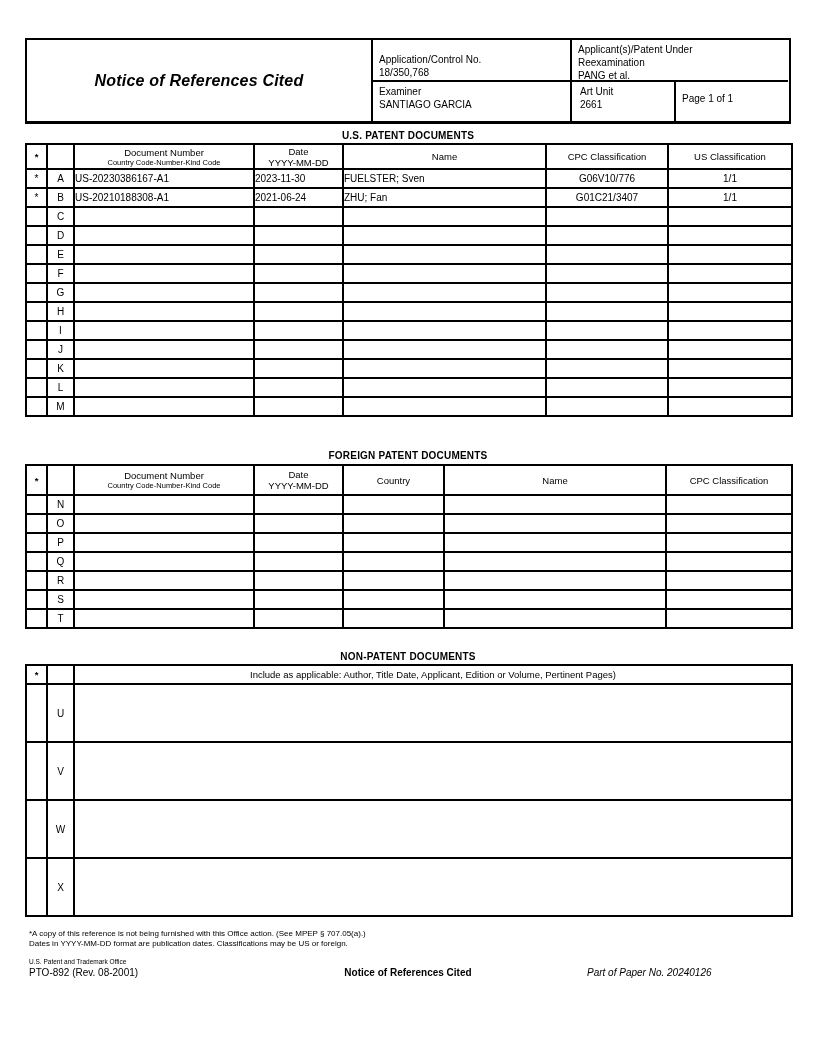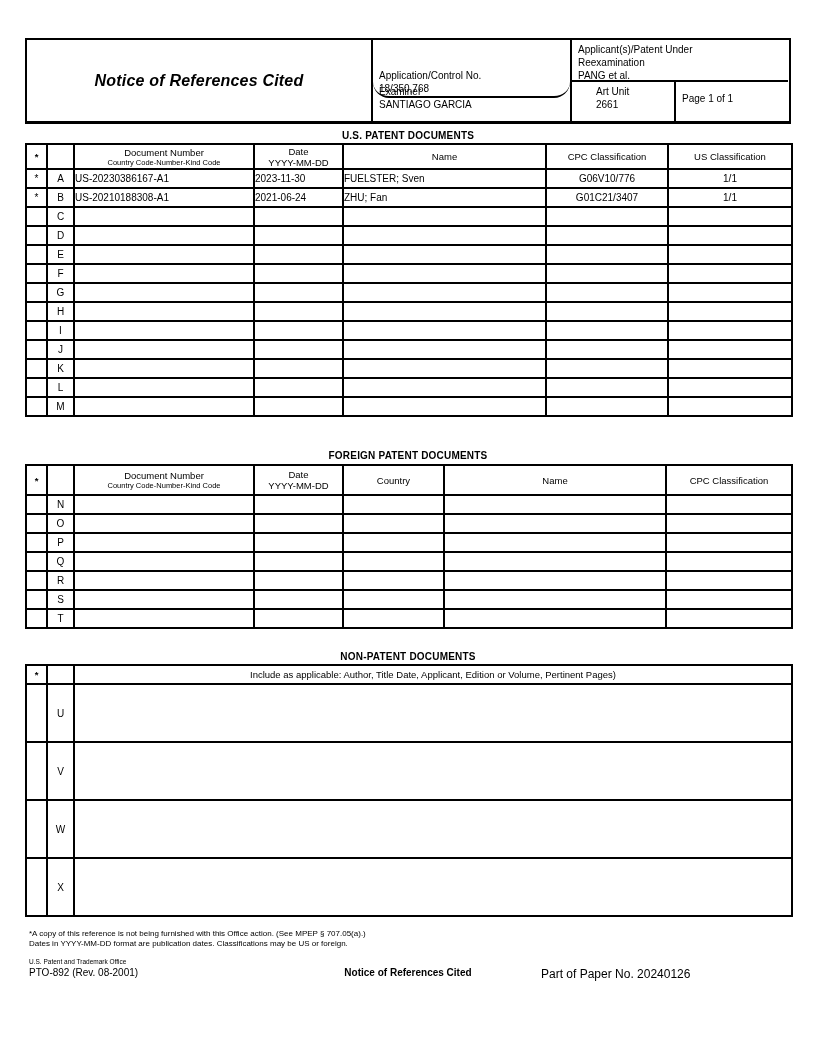--- a/index.html
+++ b/index.html
@@ -14,24 +14,24 @@
   }
   
   .header-box{
     position:absolute;left:25px;top:38px;width:766px;height:86px;
     border:2px solid #000;border-bottom-width:3px;box-sizing:border-box;
   }
   .hcell{position:absolute;box-sizing:border-box;overflow:hidden;}
   .title-cell{left:0;top:0;width:346px;height:100%;border-right:2px solid #000;
     display:flex;align-items:center;justify-content:center;}
   .form-title{font-size:16px;font-weight:bold;font-style:italic;letter-spacing:.2px;}
-  .app-cell{left:346px;top:16px;width:197px;height:42px;border-bottom:2px solid #000;padding:13px 6px;border-radius:16px;}
+  .app-cell{left:346px;top:0;width:197px;height:42px;border-bottom:2px solid #000;padding:13px 6px;}
   .applicant-cell{left:543px;top:0;width:218px;height:42px;border-left:2px solid #000;border-bottom:2px solid #000;padding:3px 6px;}
   .examiner-cell{left:346px;top:42px;width:197px;height:39px;padding:3px 6px;}
-  .artunit-cell{left:543px;top:42px;width:96px;height:39px;border-left:2px solid #000;padding:3px 24px;}
+  .artunit-cell{left:543px;top:42px;width:96px;height:39px;border-left:2px solid #000;padding:3px 8px;}
   .pagecell{left:647px;top:42px;width:114px;height:39px;border-left:2px solid #000;
     display:flex;align-items:flex-end;padding:3px 6px 16px 6px;}
   .hlbl,.hval{font-size:10px;line-height:13px;white-space:pre-line;}
   
   .section-title{
     position:absolute;left:25px;width:766px;text-align:center;
     font-size:10px;font-weight:bold;letter-spacing:.2px;
   }
   .t-us{top:130px;}
   .t-foreign{top:450px;}
@@ -60,21 +60,21 @@
   .np-tbl tbody td{height:58px;font-size:10px;}
   .cell-c{text-align:center;}
   .cell-l{text-align:left;padding-left:6px;}
   .cell-star{font-weight:bold;font-size:11px;}
   th.star{font-weight:bold;font-size:11px;}
   
   .footnotes{position:absolute;left:29px;top:929px;font-size:8px;line-height:10px;}
   .office-line{position:absolute;left:29px;top:958px;font-size:6.5px;}
   .footer-left{position:absolute;left:29px;top:967px;font-size:10px;}
   .footer-center{position:absolute;left:25px;top:967px;width:766px;text-align:center;font-size:10px;font-weight:bold;}
-  .footer-right{position:absolute;left:541px;top:967px;font-size:12px;}
+  .footer-right{position:absolute;left:587px;top:967px;font-size:10px;font-style:italic;}
 </style>
 </head>
 <body>
 
 <div class="page">
 
   <div class="header-box">
     <div class="hcell title-cell">
       <div class="form-title">Notice of References Cited</div>
     </div>

